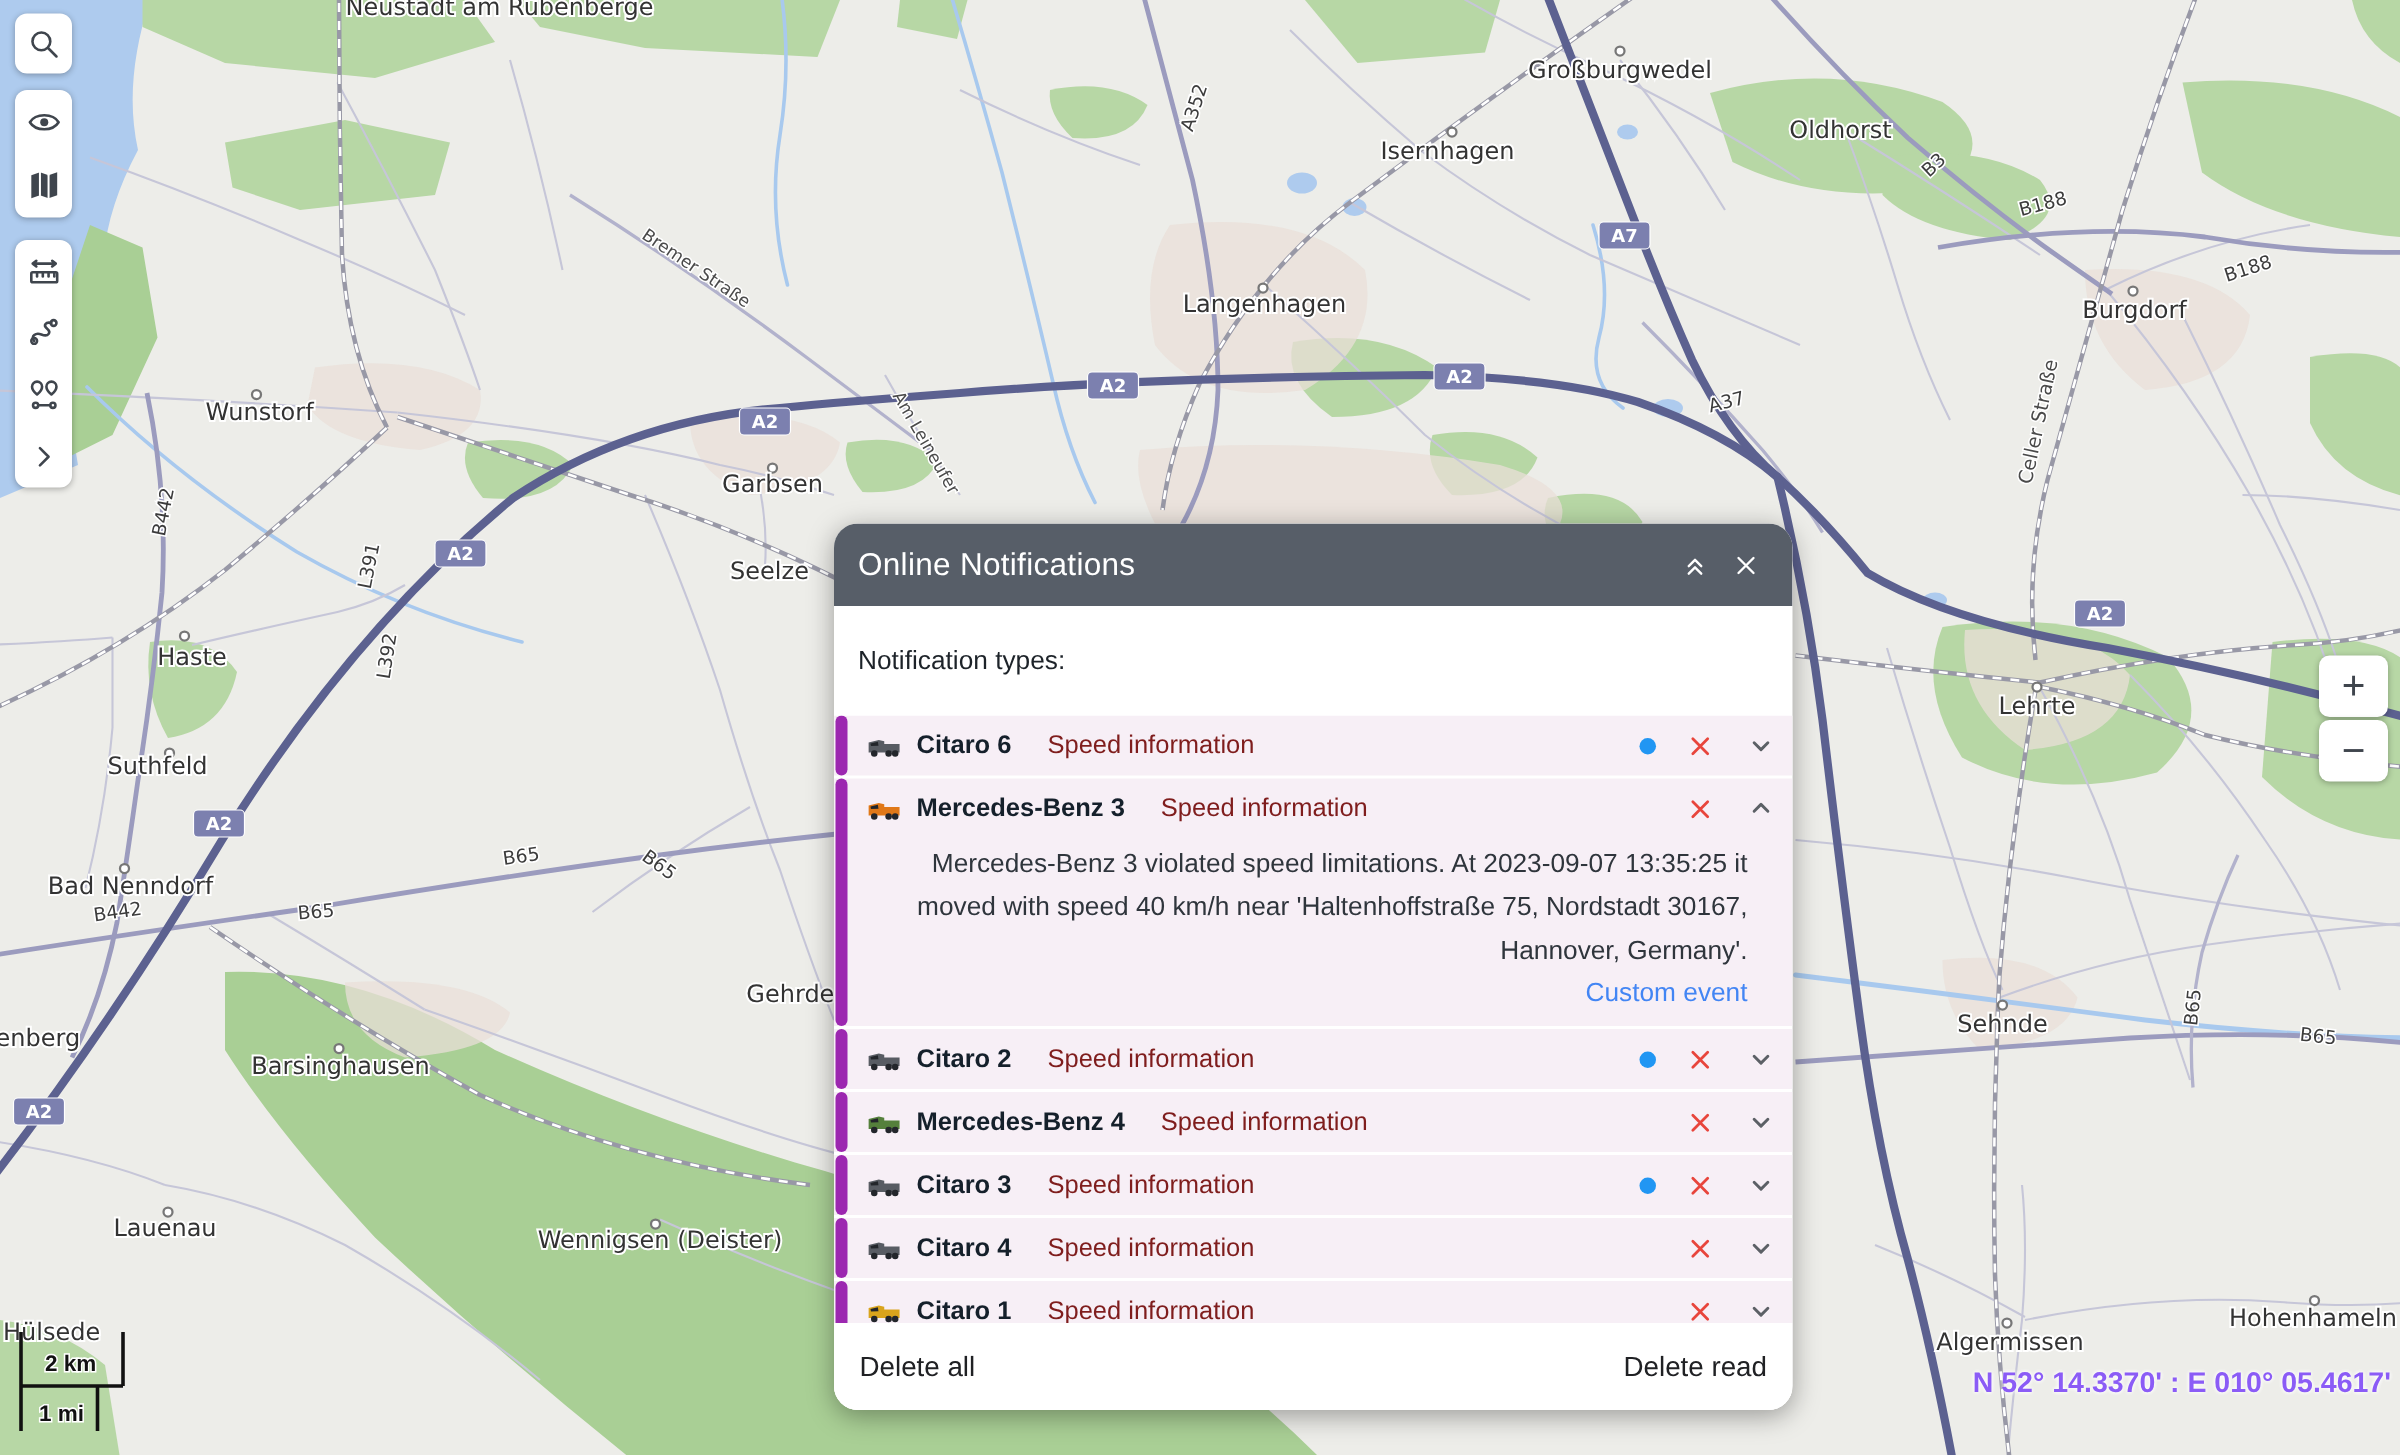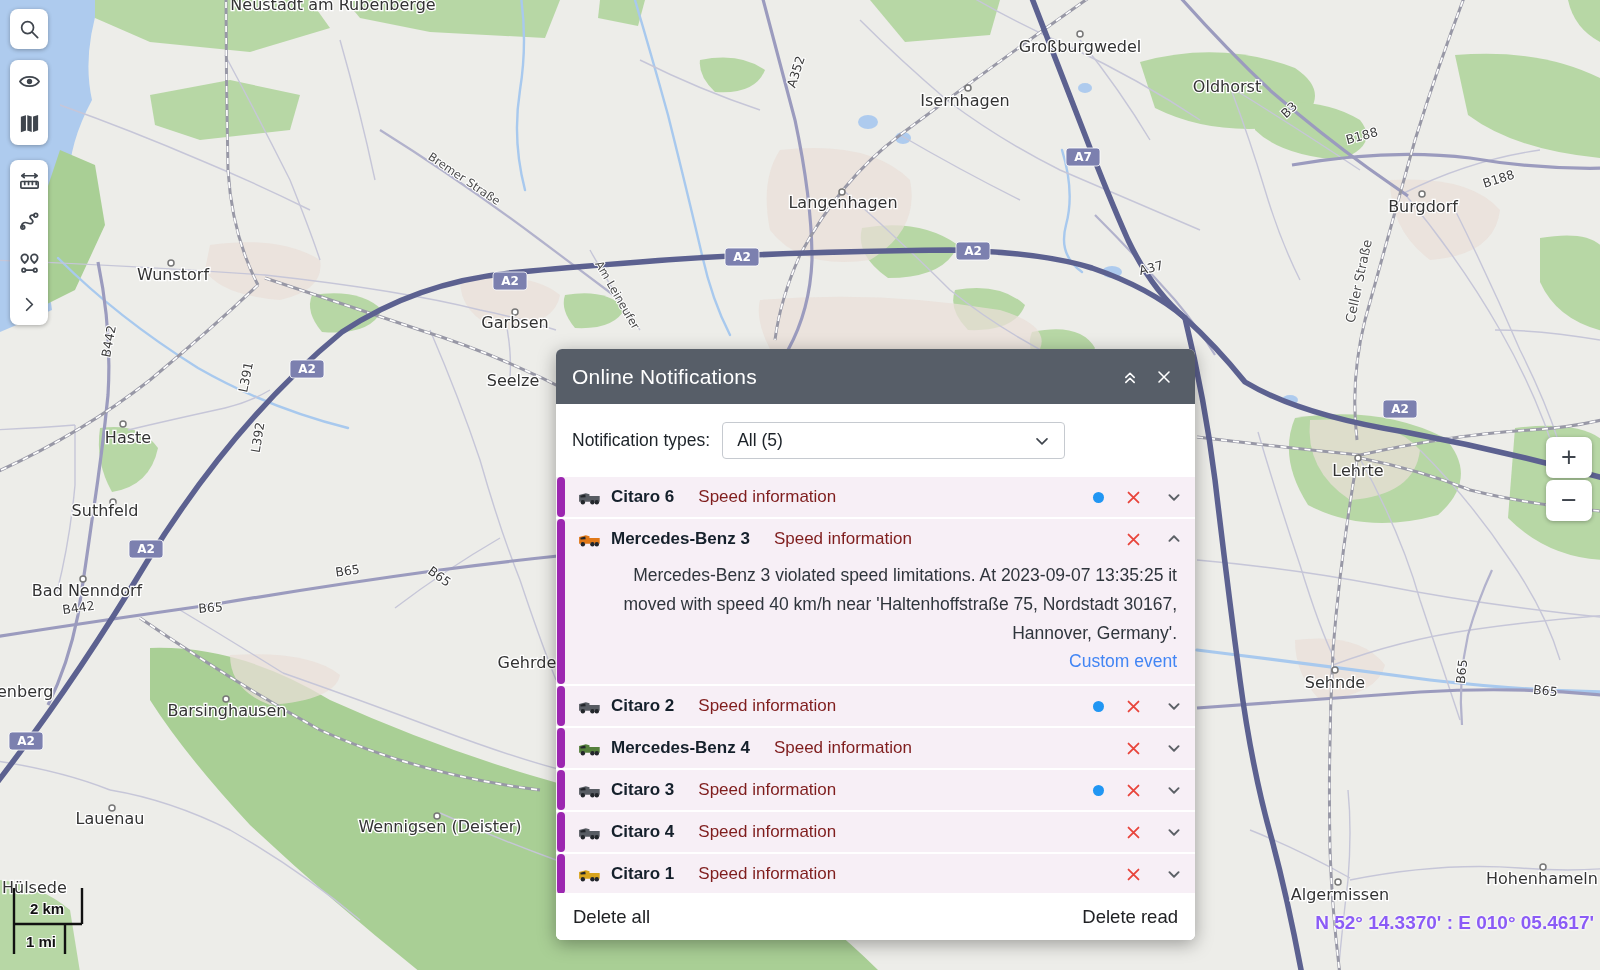--- a/index.html
+++ b/index.html
@@ -45,21 +45,21 @@
   
   #scalebar { position:absolute; left:10px; bottom:12px; }
   #scalebar text { font-family:"Liberation Sans", sans-serif; font-size:15px; font-weight:bold; fill:#111;
                    paint-order:stroke; stroke:#ffffff; stroke-width:2px; }
   #scalebar line { stroke:#111; stroke-width:2.4; }
   #coords { position:absolute; right:6px; bottom:36px; font-size:19px; font-weight:bold; color:#8b5cf6;
             text-shadow:0 0 3px #fff, 0 0 3px #fff; }
 
   
   #dialog { position:absolute; left:556px; top:349px; width:639px; height:591px; background:#fff;
-            border-radius:6px; box-shadow:0 4px 18px rgba(0,0,0,.35); overflow:hidden; }
+            border-radius:16px; box-shadow:0 4px 18px rgba(0,0,0,.35); overflow:hidden; }
   #dlg-header { position:absolute; top:0; left:0; right:0; height:55px; background:#575E68;
                 display:flex; align-items:center; padding:0 14px 0 16px; cursor:move; }
   #dlg-title { color:#fff; font-size:21px; letter-spacing:.2px; flex:1; }
   .hbtn { width:34px; height:34px; display:flex; align-items:center; justify-content:center; cursor:pointer; }
   .hbtn svg { width:20px; height:20px; stroke:#fff; stroke-width:1.9; fill:none; stroke-linecap:round; stroke-linejoin:round; }
 
   #dlg-filter { position:absolute; top:55px; left:0; right:0; height:73px; display:flex; align-items:center; padding:0 16px; }
   #filter-label { font-size:17.5px; color:#1d2329; }
   #filter-select { margin-left:12px; width:343px; height:37px; border:1px solid #C6CAD0; border-radius:4px;
                    display:flex; align-items:center; padding:0 12px 0 14px; font-size:17.5px; color:#1d2329; cursor:pointer; background:#fff; }
@@ -74,25 +74,25 @@
   .truck .tdark { fill:#23262B; }
   .nname { margin-left:9px; font-size:17px; font-weight:bold; color:#15202B; white-space:nowrap; }
   .ntype { margin-left:24px; font-size:17px; color:#7f1d1d; white-space:nowrap; }
   .nright { margin-left:auto; display:flex; align-items:center; gap:21px; }
   .dot { width:11px; height:11px; border-radius:50%; background:#2196F3; }
   .dot.off { visibility:hidden; }
   .xbtn { width:17px; height:17px; cursor:pointer; }
   .xbtn path { stroke:#E8453C; stroke-width:2.6; stroke-linecap:round; fill:none; }
   .chev { width:22px; height:22px; cursor:pointer; }
   .chev path { stroke:#5C6066; stroke-width:2.1; stroke-linecap:round; stroke-linejoin:round; fill:none; }
-  .nbody { padding:2px 18px 12px 22px; }
+  .nbody { padding:2px 30px 12px 22px; }
   .nmsg { font-size:17.5px; line-height:29px; color:#2F353C; }
   .nlink { display:inline-block; margin-top:3px; font-size:17.5px; color:#4285F4; text-decoration:none; cursor:pointer; }
 
-  #dlg-footer { position:absolute; left:0; right:0; bottom:0; height:47px; background:#fff;
+  #dlg-footer { position:absolute; left:0; right:0; bottom:0; height:58px; background:#fff;
                 display:flex; align-items:center; justify-content:space-between; padding:0 17px; }
   .fbtn { font-size:18.5px; color:#202124; cursor:pointer; background:none; border:none; font-family:inherit; }
 </style>
 </head>
 <body>
 
 <div id="stage">
 
   <svg id="map" viewBox="0 0 1600 970">
 
@@ -412,26 +412,20 @@
       </span>
       <span class="hbtn">
         <svg viewBox="0 0 24 24">
           <path d="M6,6 L18,18 M18,6 L6,18"></path>
         </svg>
       </span>
     </div>
 
     <div id="dlg-filter">
       <span id="filter-label">Notification types:</span>
-      <div id="filter-select">
-        <span class="val">All (5)</span>
-        <svg viewBox="0 0 24 24">
-            <path d="M6,9.5 L12,15.5 L18,9.5"></path>
-          </svg>
-      </div>
     </div>
 
     <div id="notif-list">
 
       <div class="notif">
         <span class="nbar"></span>
         <div class="nhead">
           <svg class="truck" viewBox="0 0 24 16">
             <path d="M2,5.6 L8.5,4 L12,4.8 L12,6.6 L21.8,6.6 L21.8,12 L2,12 Z" fill="#585C63"></path>
             <path class="tdark" d="M3.2,6.2 L7.9,5.1 L8.3,7.7 L3.5,7.9 Z"></path>

